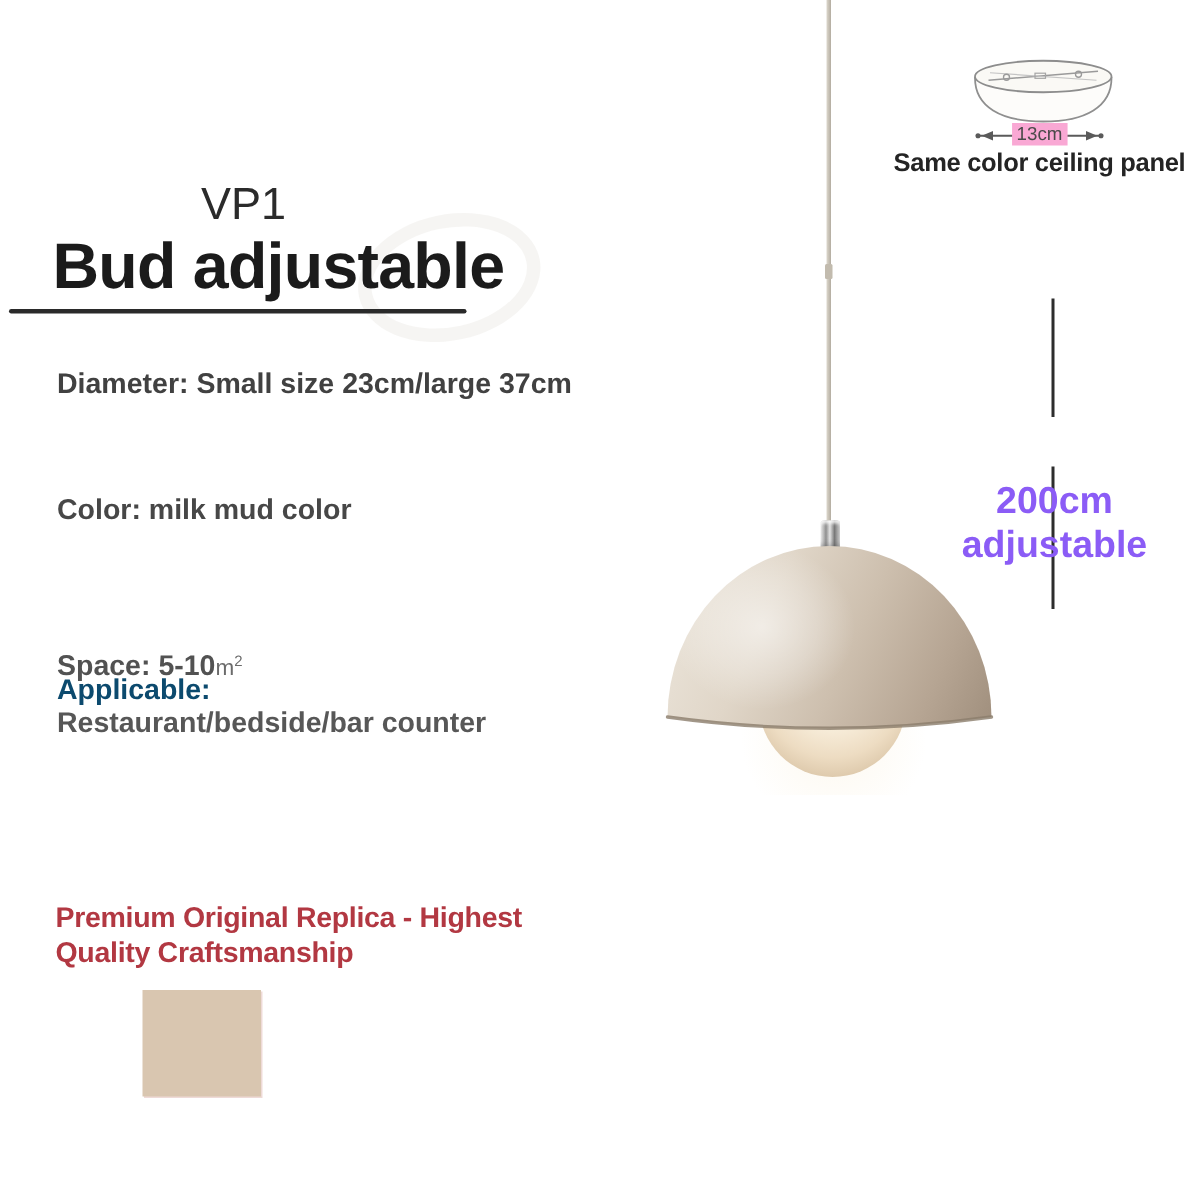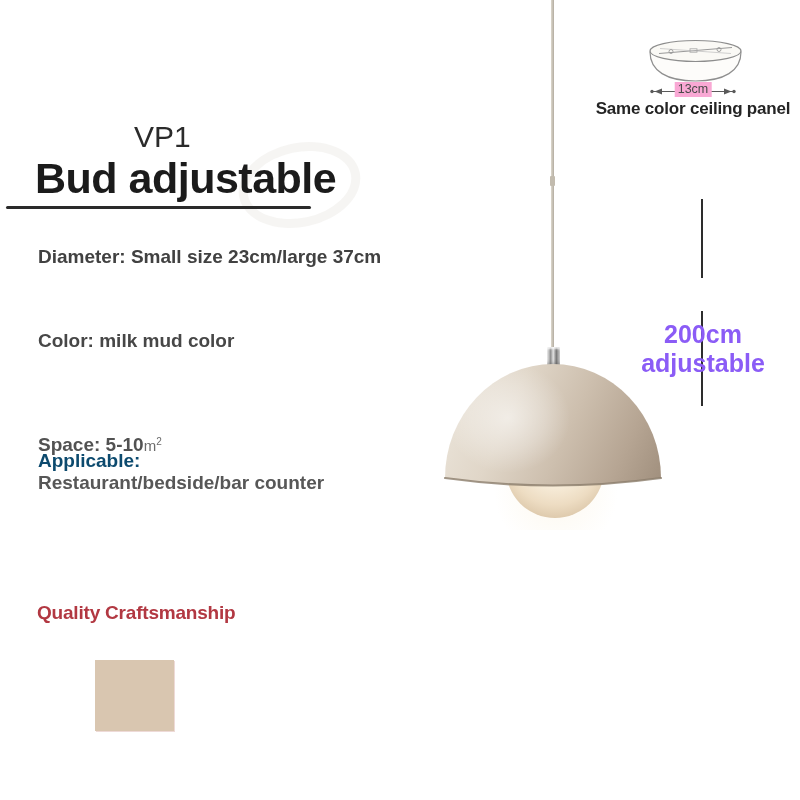--- a/index.html
+++ b/index.html
@@ -131,18 +131,19 @@
 
   <div class="abs spec spec-1">Diameter: Small size 23cm/large 37cm</div>
   <div class="abs spec spec-3">Color: milk mud color</div>
   <div class="abs spec spec-5">
     <span>Space: 5-10</span><span class="unit"><span>m</span><sup>2</sup></span>
   </div>
   <div class="abs spec spec-6">Applicable:</div>
   <div class="abs spec spec-7">Restaurant/bedside/bar counter</div>
 
   <div class="abs claim" style="color: rgb(178, 56, 66);">
+    <div>Premium Original Replica - Highest</div>
     <div>Quality Craftsmanship</div>
   </div>
 
   <div class="abs swatch" style="background: rgb(217, 198, 176);"></div>
 
 </div>
 
 </body></html>

